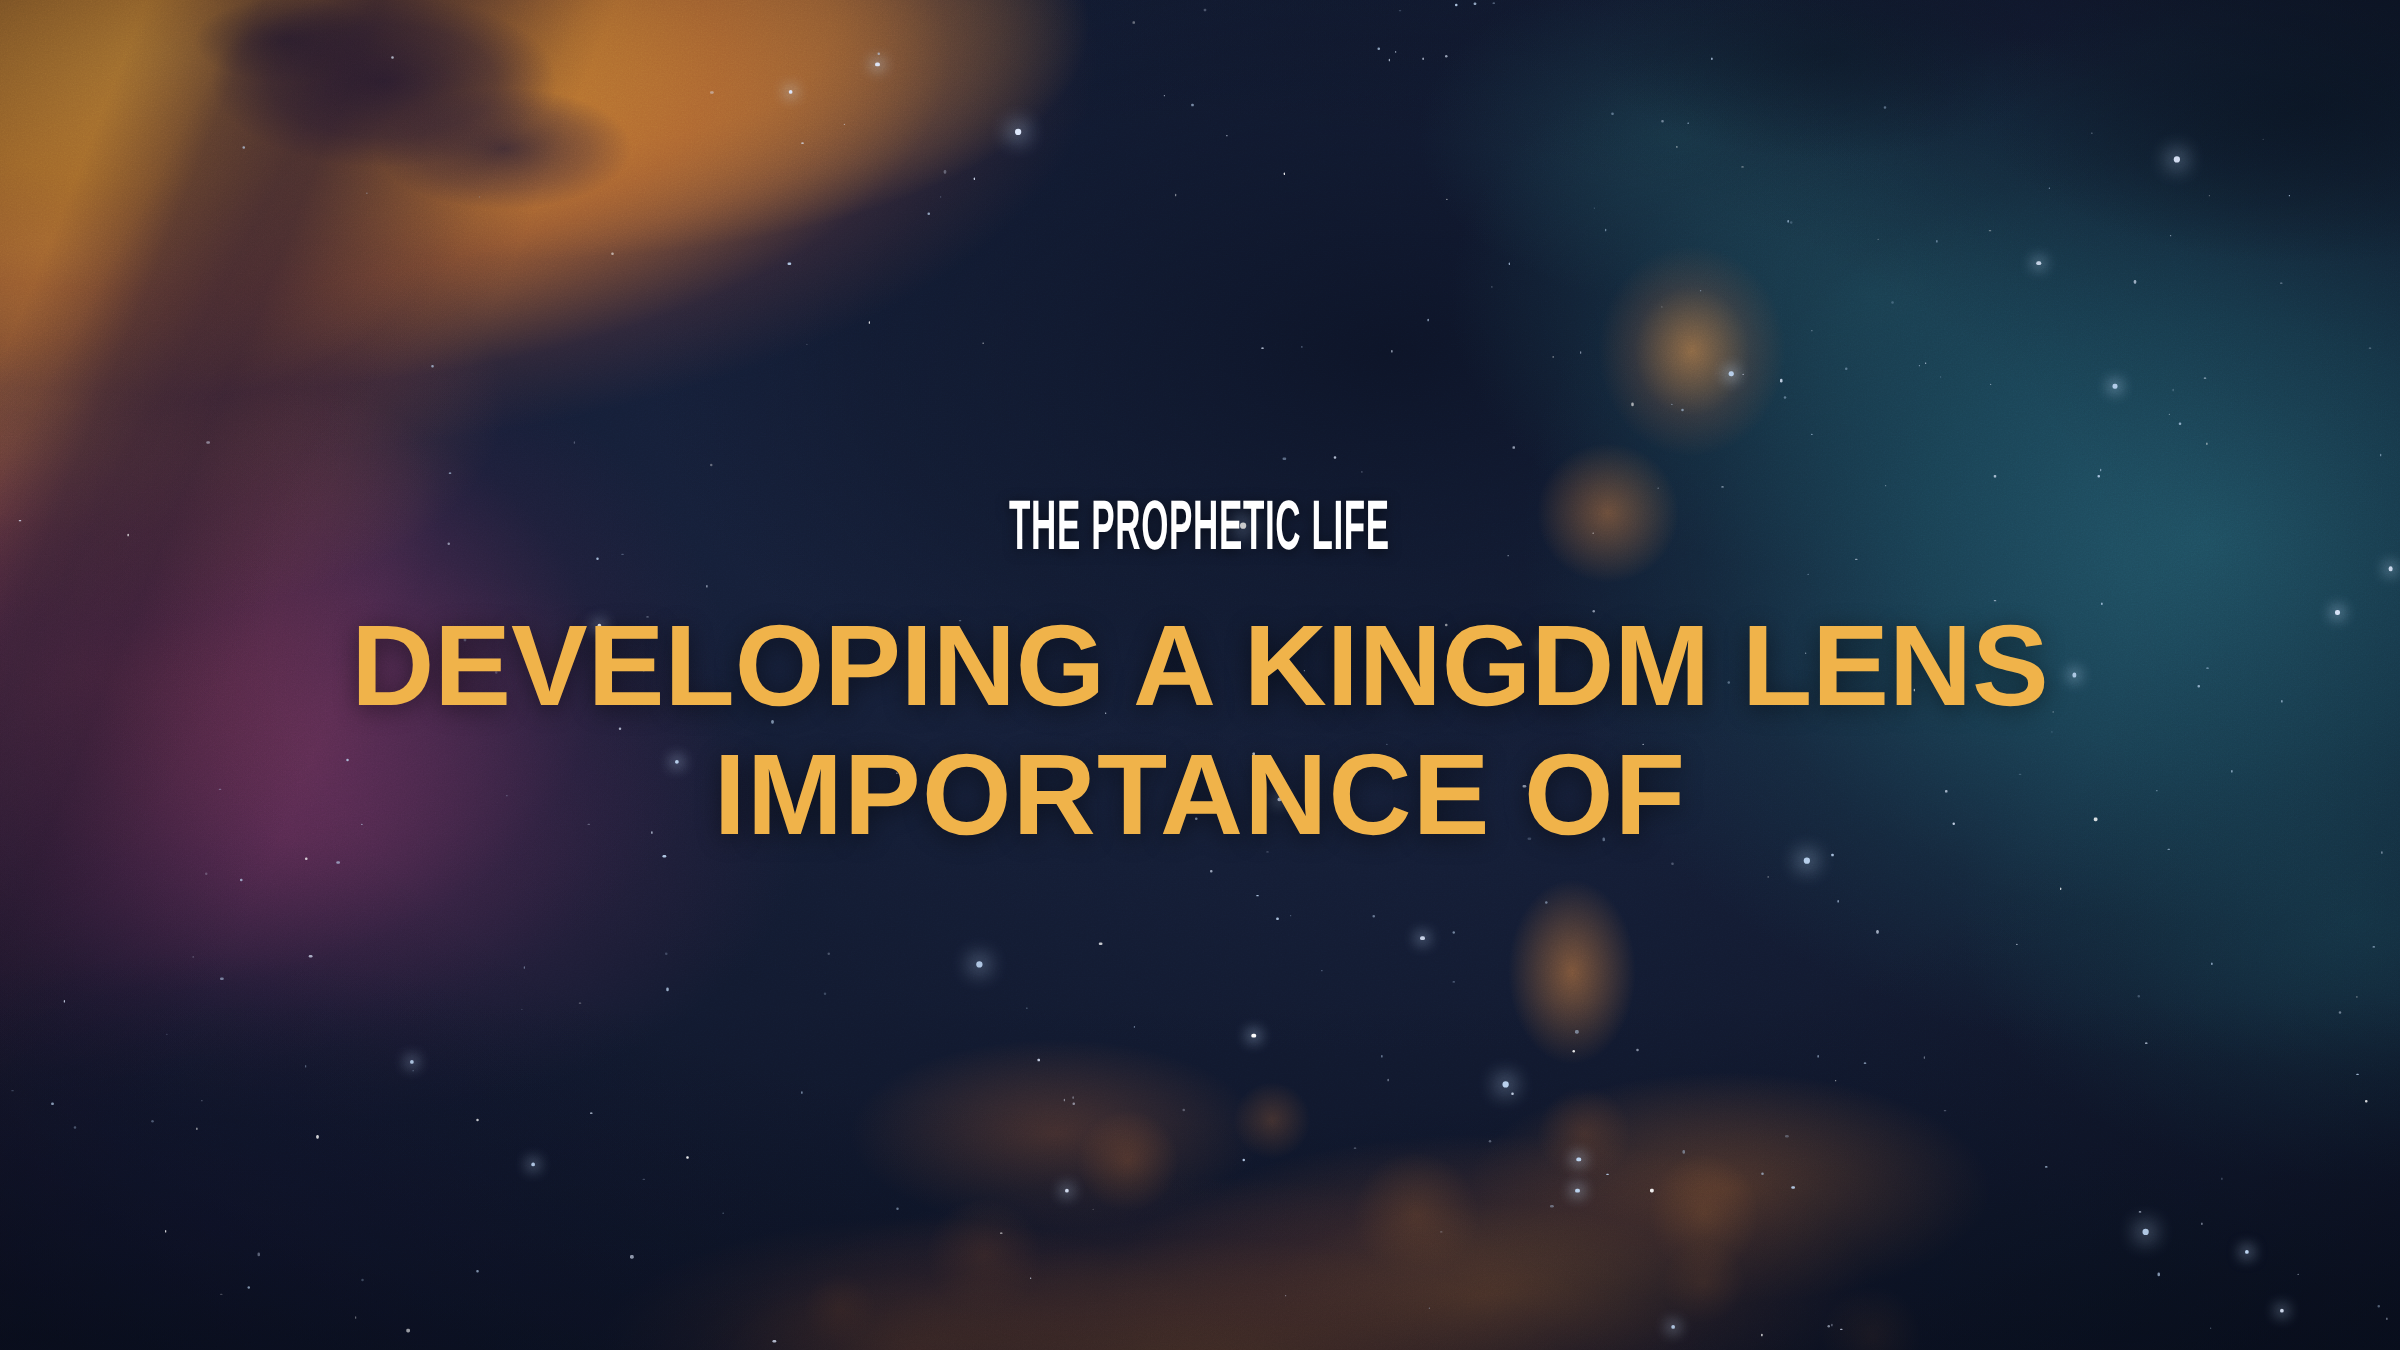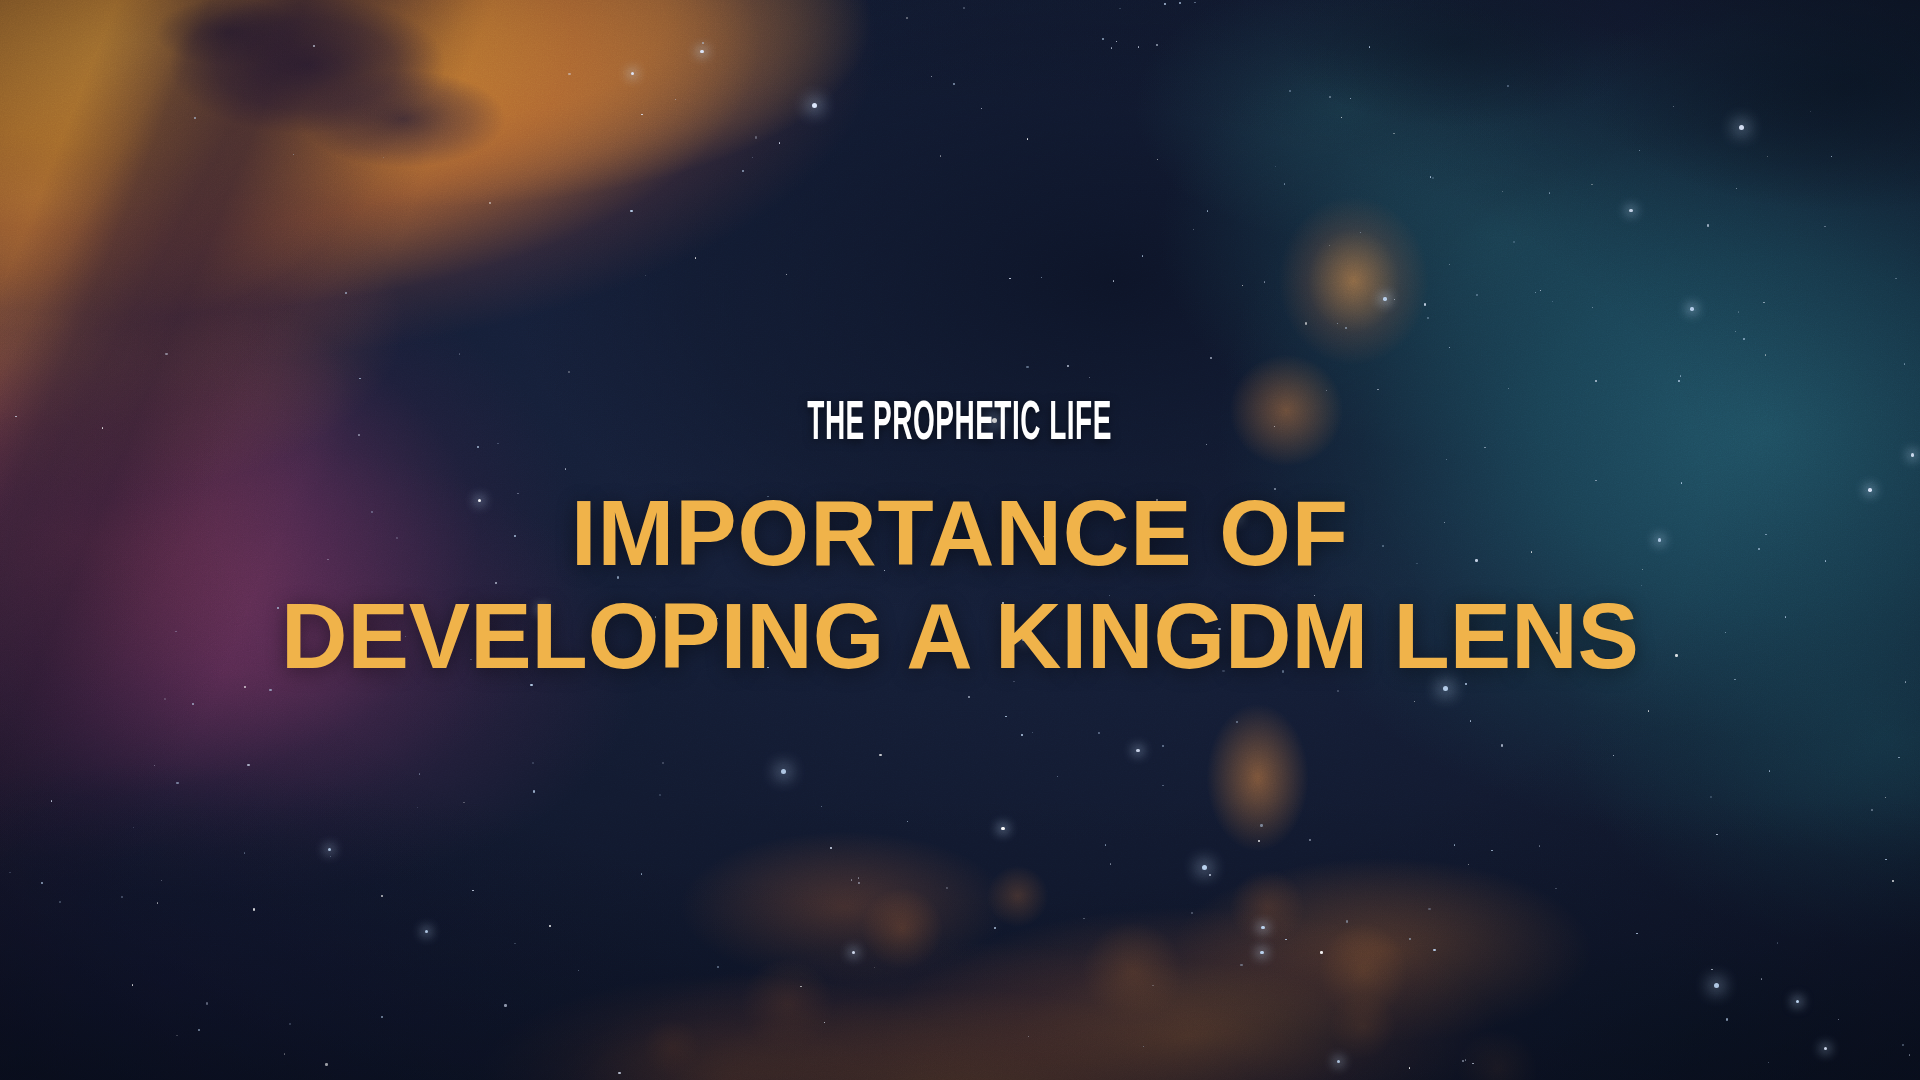--- a/index.html
+++ b/index.html
@@ -562,19 +562,19 @@
       </filter>
       <rect width="100%" height="100%" filter="url(#grainFilter)"></rect>
     </svg>
   </div>
 
   <div id="content">
 
     <div id="kicker">THE PROPHETIC LIFE</div>
 
     <h1 id="title">
+      <span class="tline tline--2">DEVELOPING A KINGDM LENS</span>
       <span class="tline tline--1">IMPORTANCE OF</span>
-      <span class="tline tline--2">DEVELOPING A KINGDM LENS</span>
     </h1>
 
 
   </div>
 </div>
 
 </body></html>

